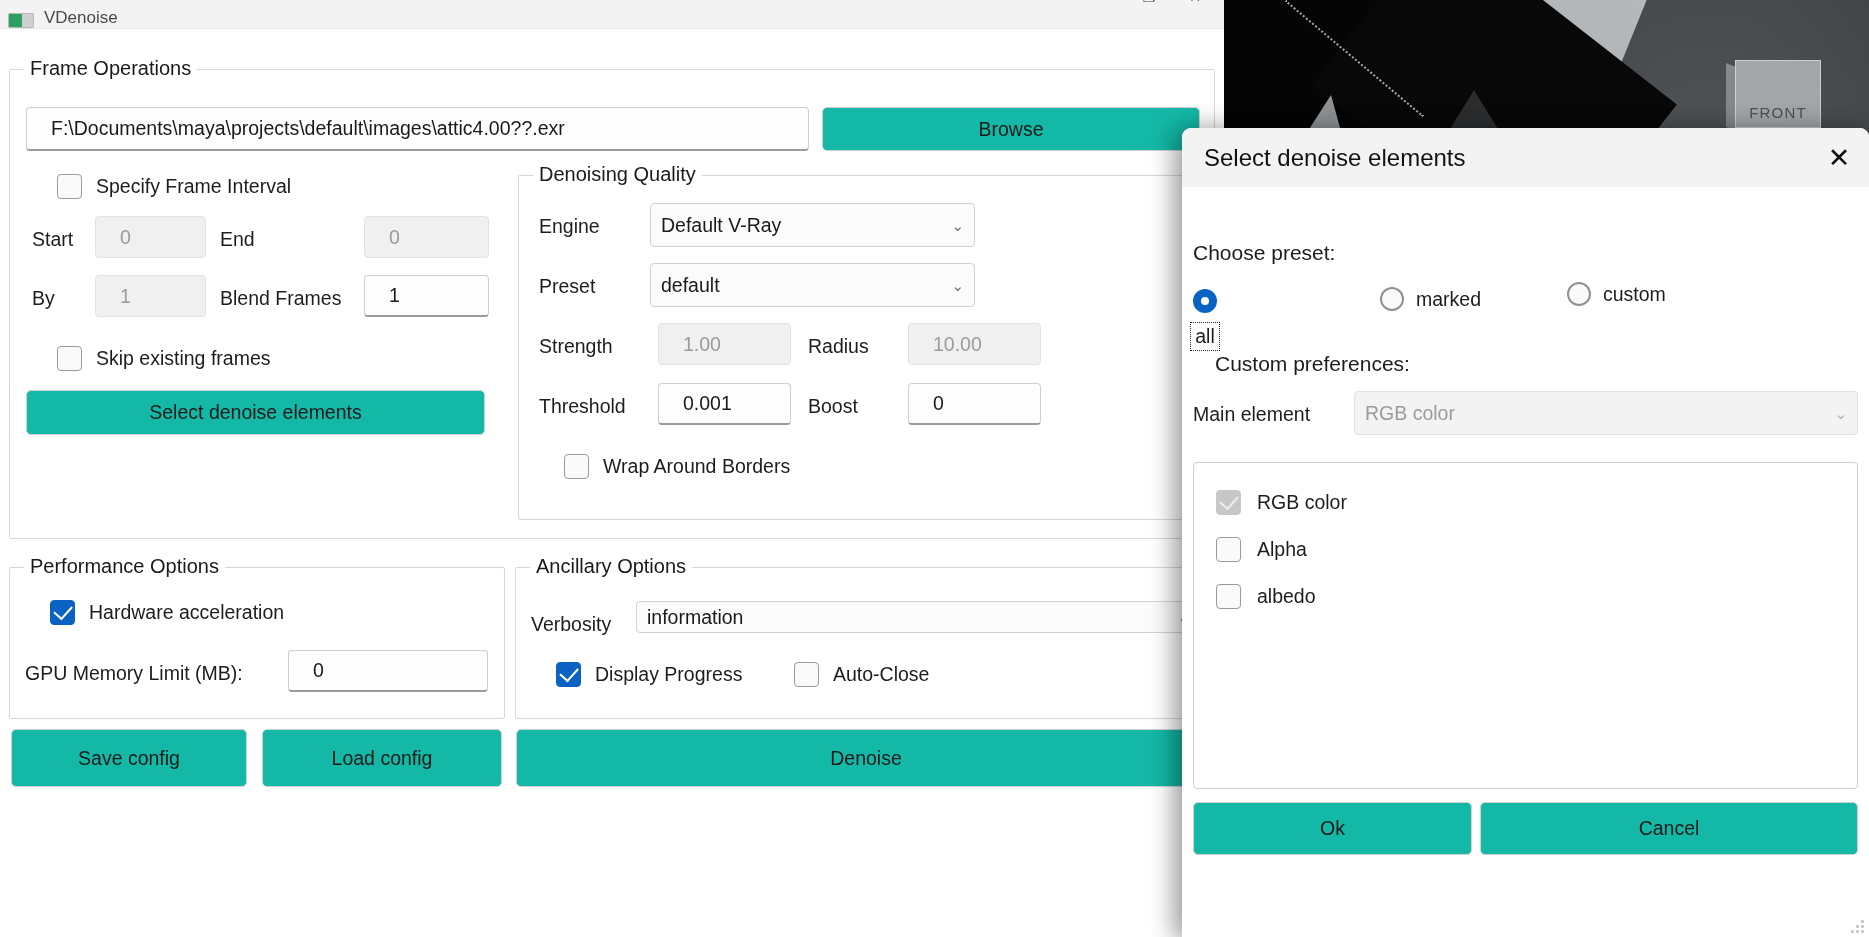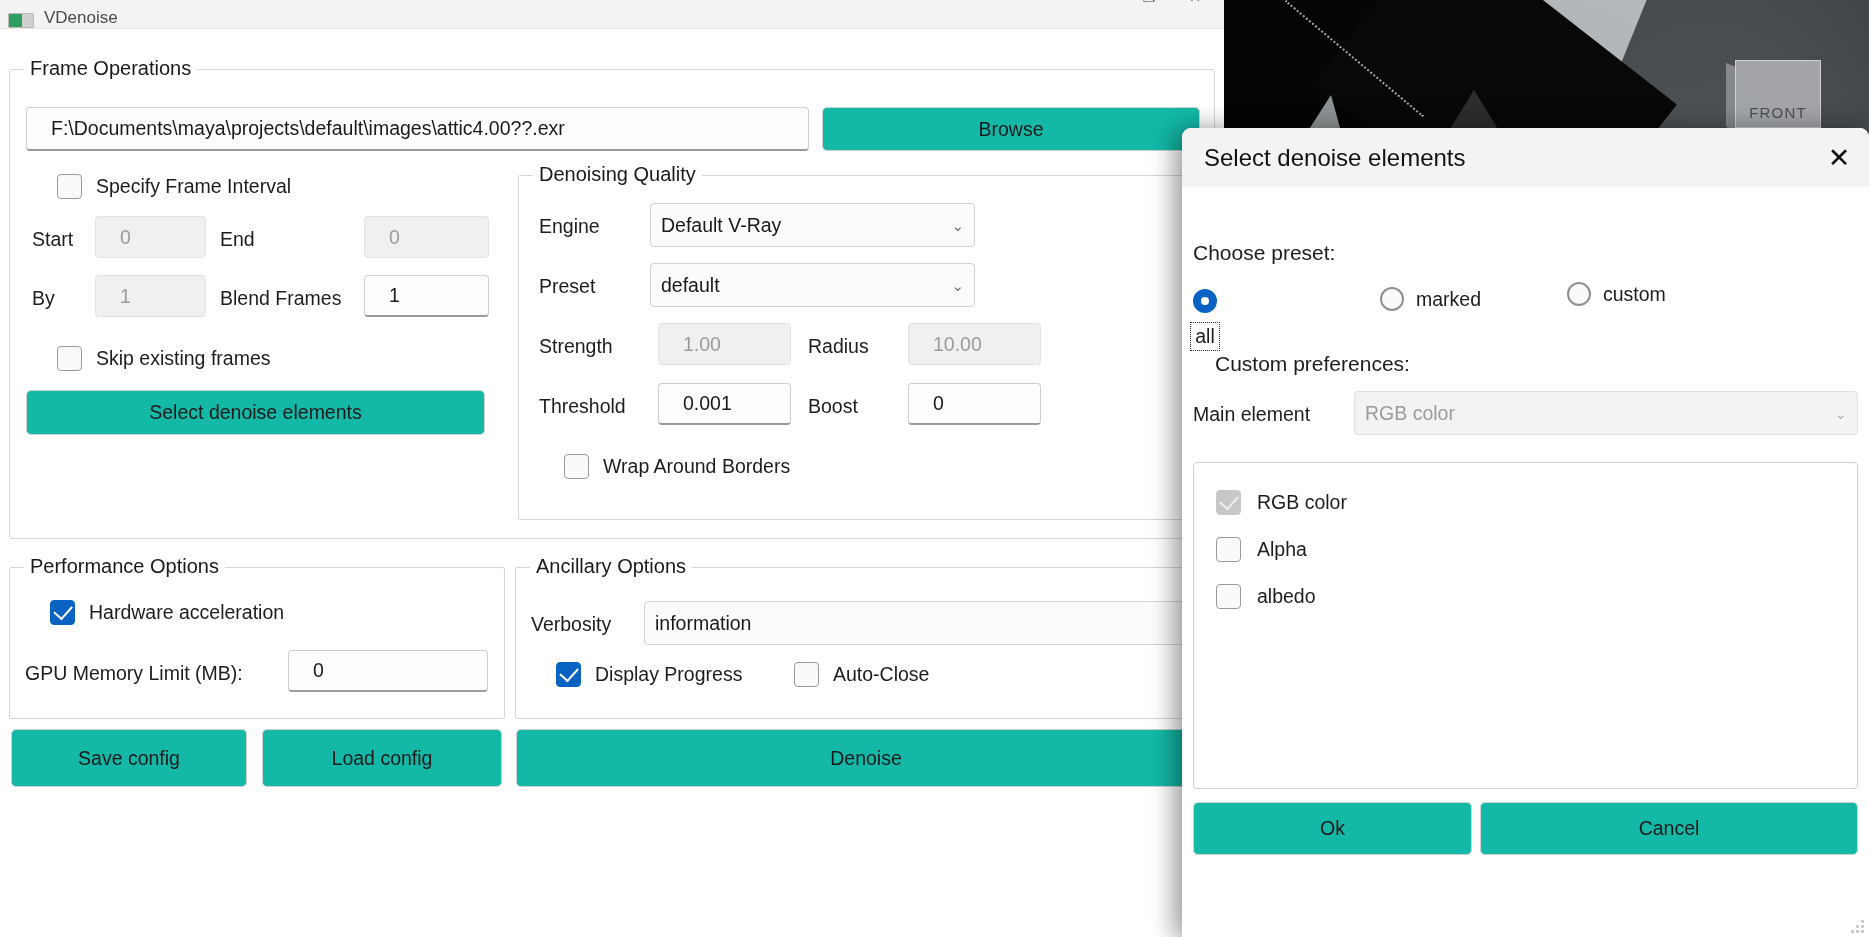--- a/index.html
+++ b/index.html
@@ -503,21 +503,21 @@
         </div>
 
         <div class="lbl" style="position:absolute; left:15px; top:94px;">GPU Memory Limit (MB):</div>
         <div class="input" style="position:absolute; left:278px; top:82px; width:200px; height:42px;">0</div>
       </div>
 
       <div class="group" style="left:515px; top:538px; width:700px; height:152px;">
         <div class="legend">Ancillary Options</div>
 
         <div class="lbl" style="position:absolute; left:15px; top:45px;">Verbosity</div>
-        <div class="combo" style="position:absolute; left:120px; top:33px; width:565px; height:44px;margin-left:8px;">
+        <div class="combo" style="position:absolute; left:120px; top:33px; width:565px; height:32px;">
           <span>information</span>
           <span class="chev">⌄</span>
         </div>
 
         <div class="cbrow" style="position:absolute; left:15px; top:94px;">
           <div class="cbox checked"></div>
           <div class="lbl">Display Progress</div>
         </div>
 
         <div class="cbrow" style="position:absolute; left:253px; top:94px;">

